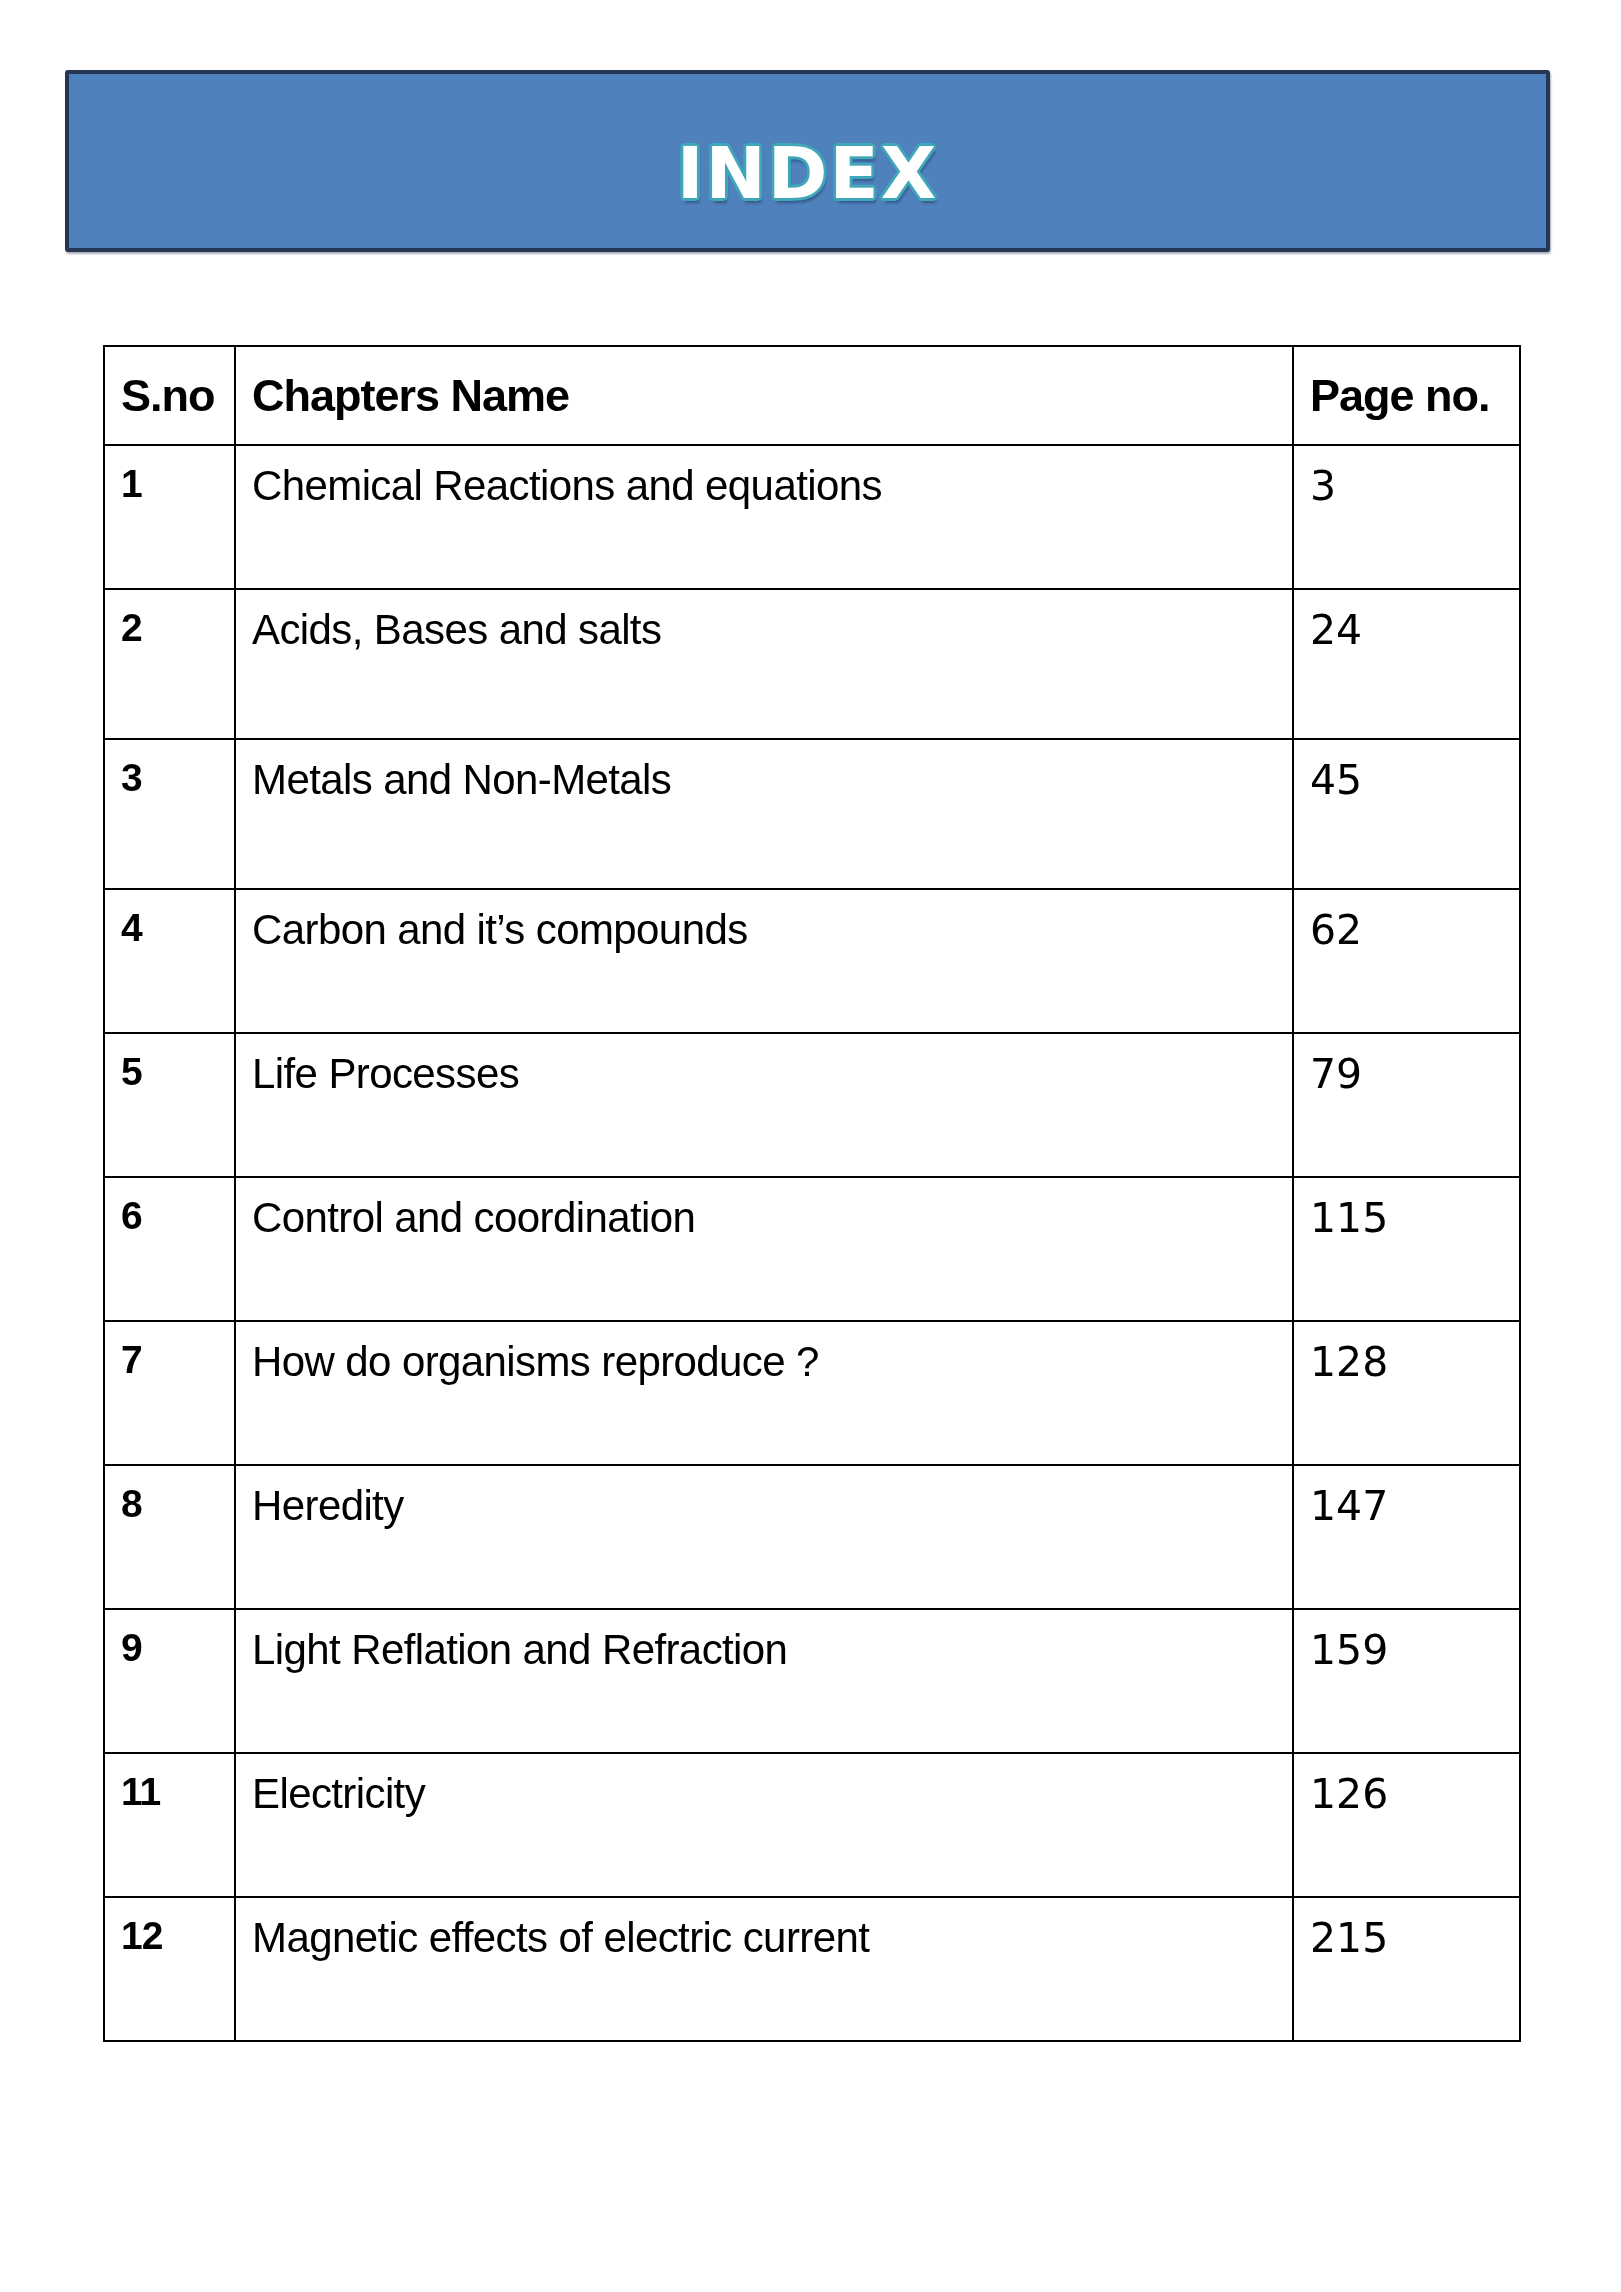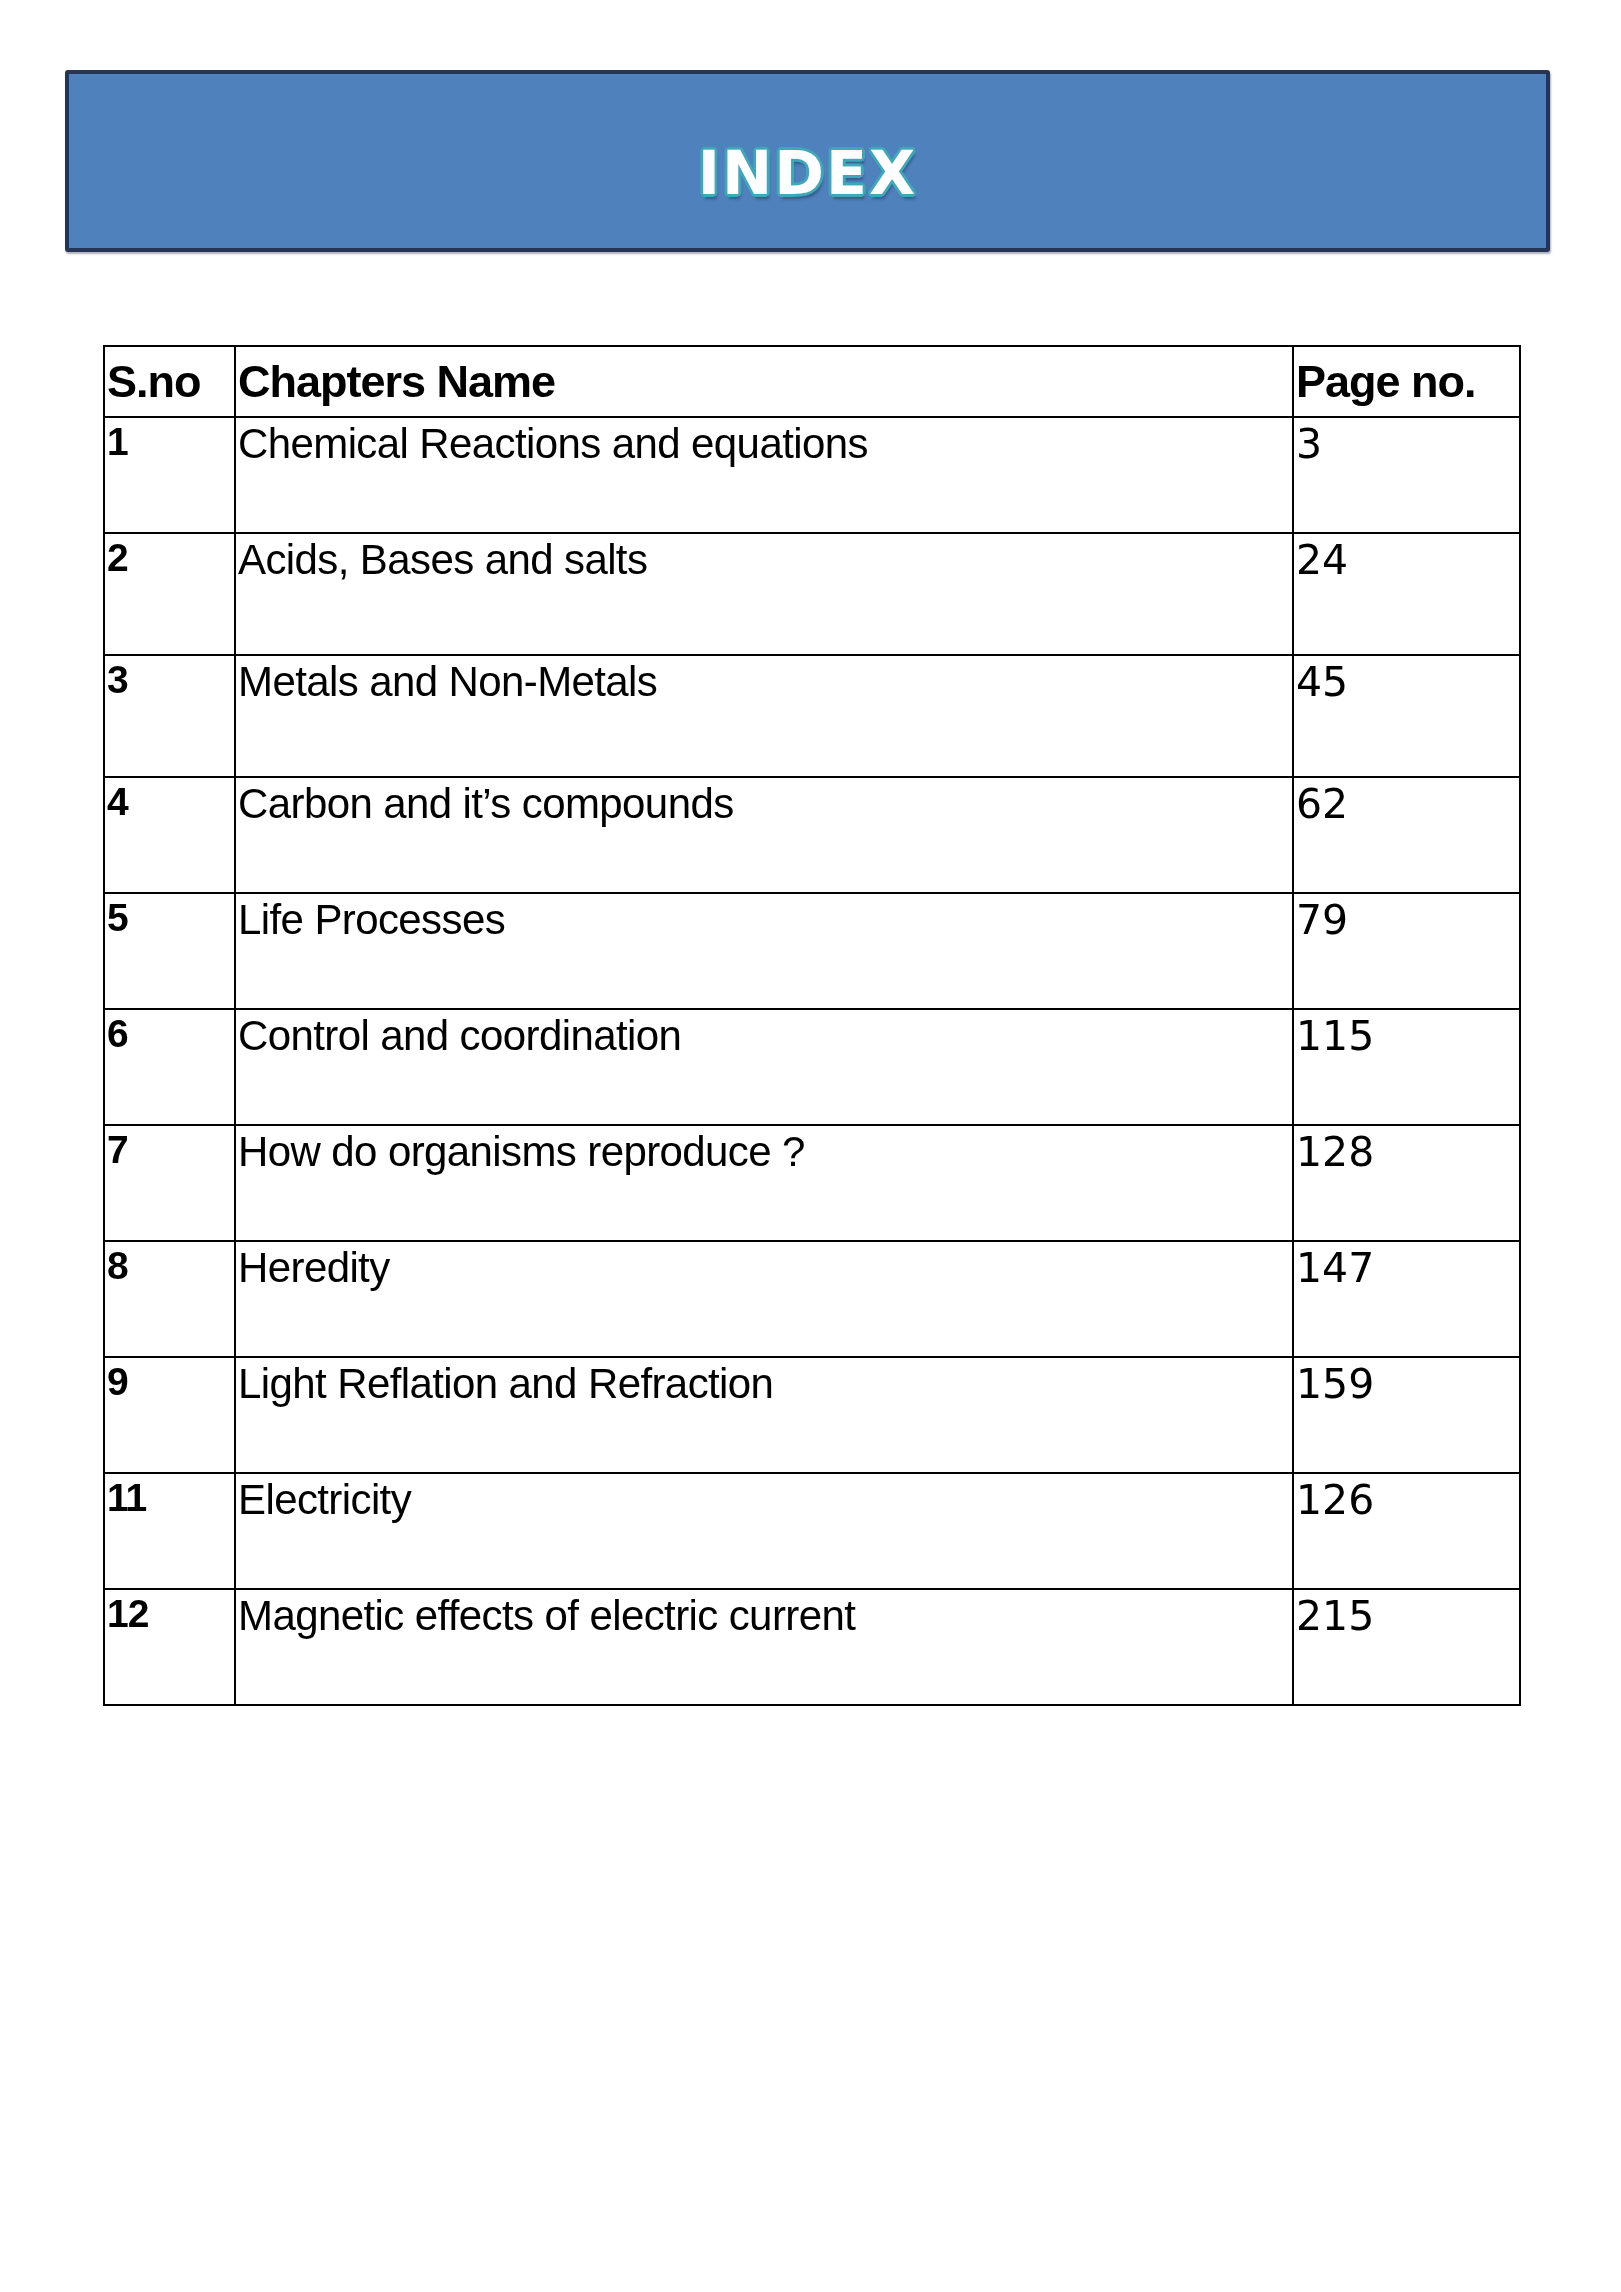--- a/index.html
+++ b/index.html
@@ -25,21 +25,21 @@
       border: 4.9px solid #243556;
       border-radius: 2.9px;
       box-shadow: 1px 2px 2px rgba(20,30,60,0.35);
       display: flex;
       align-items: center;
       justify-content: center;
     }
     .banner-title {
       font-family: "DejaVu Sans", sans-serif;
       font-weight: bold;
-      font-size: 60px;
+      font-size: 72px;
       color: #ffffff;
       letter-spacing: 2px;
       -webkit-text-stroke: 0px;
       text-shadow:
         -2px -2px 0 #3FA7B8,
          2px -2px 0 #3FA7B8,
         -2px  2px 0 #3FA7B8,
          2px  2px 0 #3FA7B8,
          0px  2.9px 0 #3FA7B8,
          0px -2.9px 0 #3FA7B8,
@@ -53,21 +53,21 @@
       left: 103px;
       top: 345px;
       width: 1416px;
       border-collapse: collapse;
       table-layout: fixed;
     }
     table.index-table th,
     table.index-table td {
       border: 2.9px solid #000;
       vertical-align: top;
-      padding: 2px;
+      padding: 16px;
       text-align: left;
       overflow: hidden;
       white-space: nowrap;
     }
     col.c-sno { width: 131px; }
     col.c-name { width: 1058px; }
     col.c-page { width: 227px; }
     thead th {
       height: 65px;
       font-family: "Liberation Sans", sans-serif;

